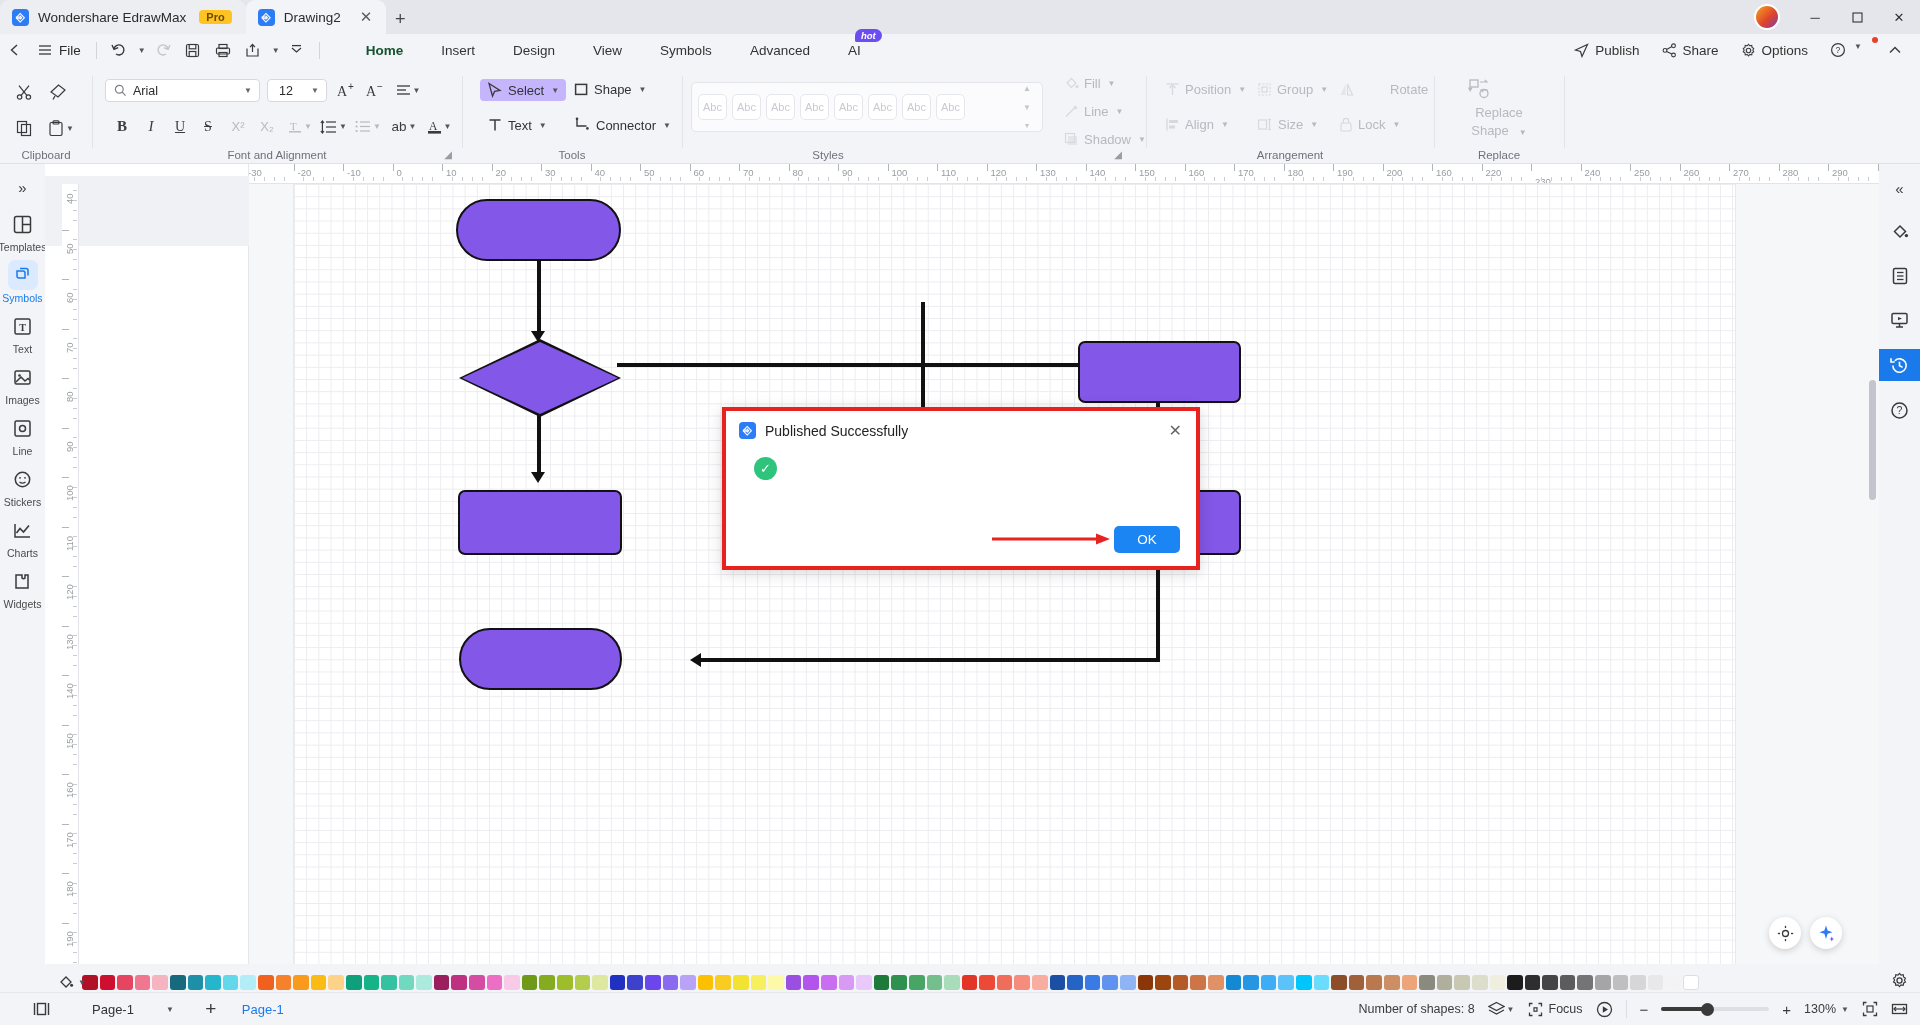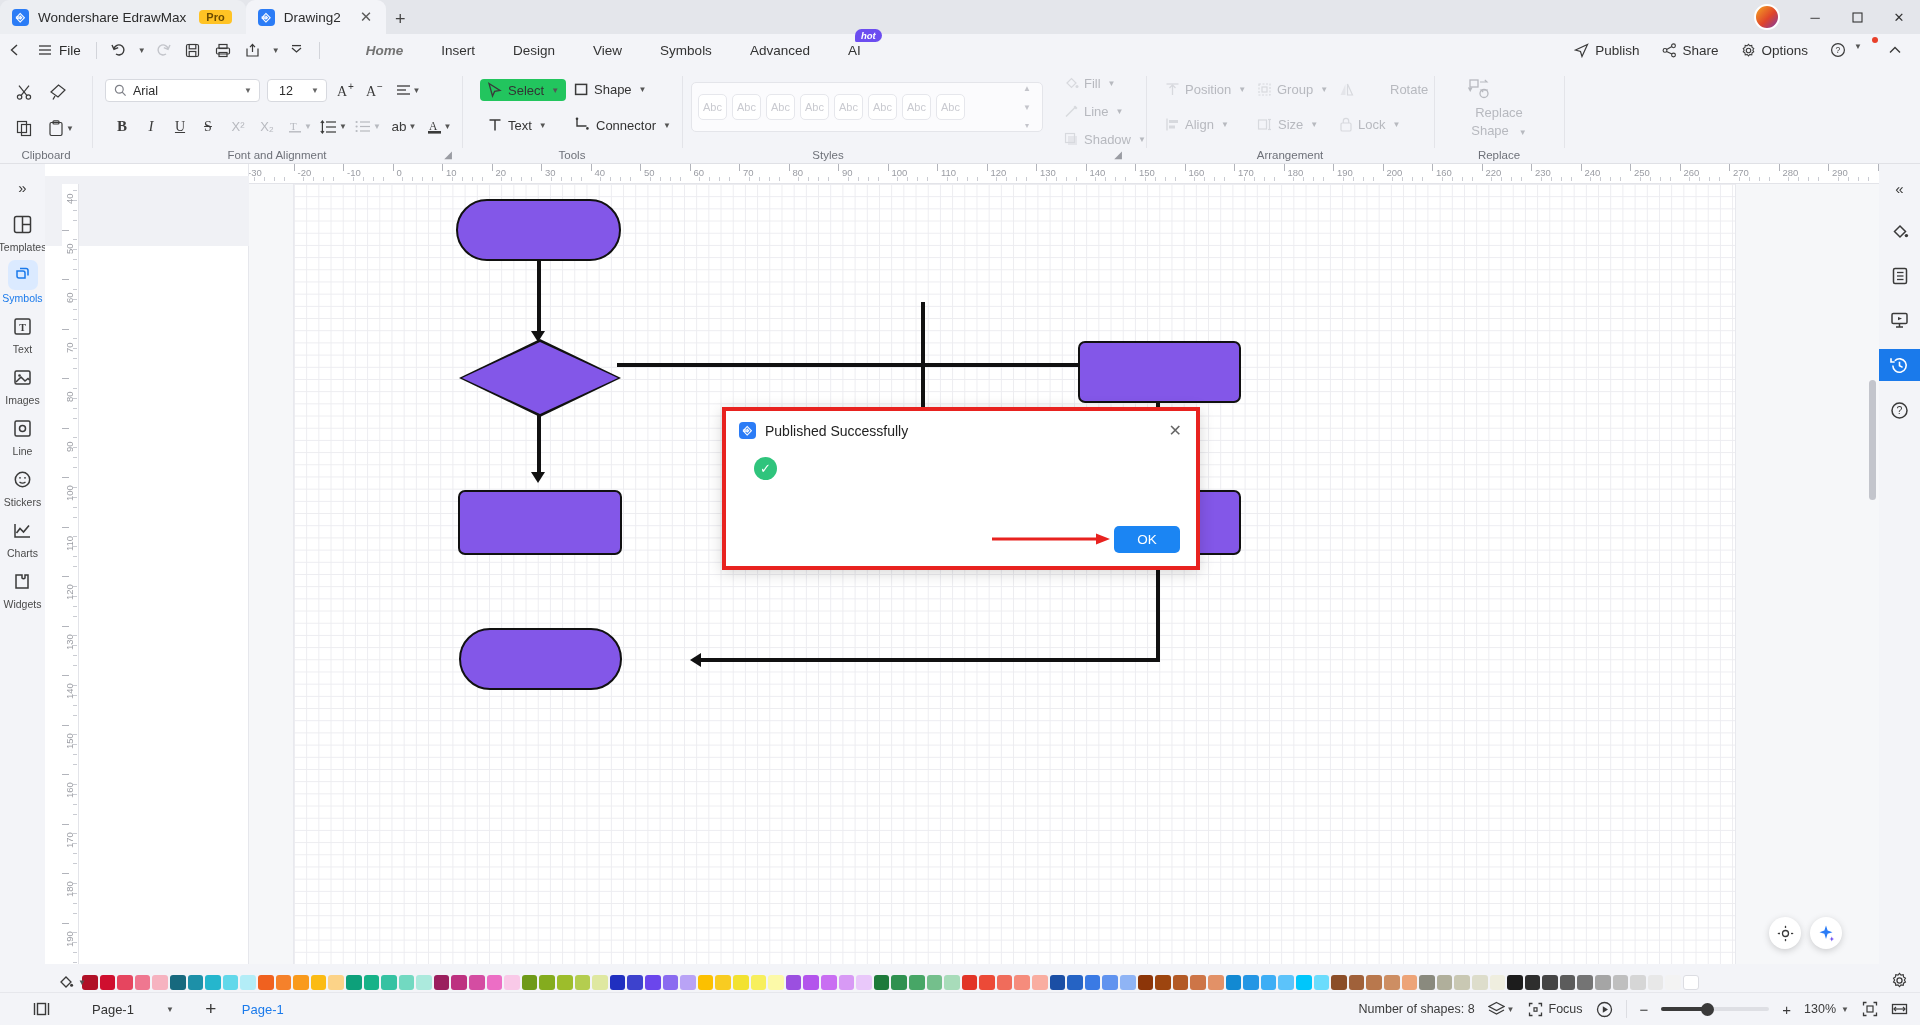--- a/index.html
+++ b/index.html
@@ -52,21 +52,21 @@
     background:#f3f4f8; display:flex; align-items:center;
   }
   .mb-icon { width:30px; height:30px; display:flex; align-items:center; justify-content:center;
              color:#3a3a3a; cursor:pointer; }
   .mb-icon svg { display:block; }
   .mb-file { display:flex; align-items:center; gap:7px; padding:0 8px; cursor:pointer; font-size:13.5px; }
   .mb-sep { width:1px; height:17px; background:#d2d4da; margin:0 7px; }
   .caret { font-size:8px; color:#555; margin-left:2px; }
   .menus { display:flex; align-items:center; margin-left:22px; gap:4px; }
   .menu-item { padding:4px 17px; font-size:13.5px; color:#333; cursor:pointer; position:relative; }
-  .menu-item.active { color:#737373; font-weight:bold;font-style:italic; }
+  .menu-item.active { color:#14532d; font-weight:bold; }
   .hot {
     position:absolute; top:-10px; left:24px; background:#6c4df0; color:#fff;
     font-size:9.5px; font-style:italic; font-weight:bold; border-radius:8px 8px 8px 2px; padding:1px 6px;
   }
   .menu-right { margin-left:auto; display:flex; align-items:center; gap:4px; padding-right:10px; }
   .mr-item { display:flex; align-items:flex-start; gap:6px; padding:4px 9px; font-size:13.5px;
              color:#333; cursor:pointer; }
   .help-dot { position:absolute; width:6px; height:6px; background:#e8402a; border-radius:50%;
               top:-1px; right:-2px; }
 
@@ -82,21 +82,21 @@
   }
   .vdiv { position:absolute; top:10px; width:1px; height:72px; background:#e3e4e9; }
   .ico-btn {
     display:flex; align-items:center; justify-content:center; cursor:pointer;
     border-radius:4px; color:#3c3c3c;
   }
   .lbl-btn {
     display:flex; align-items:center; gap:5px; cursor:pointer; border-radius:4px;
     padding:3px 7px; font-size:13px; color:#333;
   }
-  .lbl-btn.sel { background:#22c55e; }
+  .lbl-btn.sel { background:#c4b5fd; }
   .lbl-btn.dim { color:#b7b9bf; }
   .lbl-btn.dim svg { opacity:.45; }
   .expander { position:absolute; bottom:4px; font-size:10px; color:#9a9ca3; cursor:pointer; }
 
   .fontbox, .sizebox {
     position:absolute; border:1px solid #d7d9df; background:#fff; border-radius:4px;
     height:23px; display:flex; align-items:center; font-size:12.5px; color:#2b2b2b;
   }
   .fb-caret { margin-left:auto; margin-right:7px; font-size:8px; color:#666; }
 
@@ -915,21 +915,21 @@
       <div class="rtick" style="left: 1202.8px; height: 4px; top: 13px;"></div>
       <div class="rtick" style="left: 1212.7px; height: 4px; top: 13px;"></div>
       <div class="rtick" style="left: 1222.6px; height: 4px; top: 13px;"></div>
       <div class="rtick maj" style="left: 1232.5px;"></div>
       <div class="rlbl" style="left: 1236.5px;">220</div>
       <div class="rtick" style="left: 1242.4px; height: 4px; top: 13px;"></div>
       <div class="rtick" style="left: 1252.3px; height: 4px; top: 13px;"></div>
       <div class="rtick" style="left: 1262.2px; height: 4px; top: 13px;"></div>
       <div class="rtick" style="left: 1272.1px; height: 4px; top: 13px;"></div>
       <div class="rtick maj" style="left: 1282px;"></div>
-      <div class="rlbl" style="left: 1286px;">230</div>
+      <div class="rlbl" style="left: 1286px; margin-top: 9px;">230</div>
       <div class="rtick" style="left: 1291.9px; height: 4px; top: 13px;"></div>
       <div class="rtick" style="left: 1301.8px; height: 4px; top: 13px;"></div>
       <div class="rtick" style="left: 1311.7px; height: 4px; top: 13px;"></div>
       <div class="rtick" style="left: 1321.6px; height: 4px; top: 13px;"></div>
       <div class="rtick maj" style="left: 1331.5px;"></div>
       <div class="rlbl" style="left: 1335.5px;">240</div>
       <div class="rtick" style="left: 1341.4px; height: 4px; top: 13px;"></div>
       <div class="rtick" style="left: 1351.3px; height: 4px; top: 13px;"></div>
       <div class="rtick" style="left: 1361.2px; height: 4px; top: 13px;"></div>
       <div class="rtick" style="left: 1371.1px; height: 4px; top: 13px;"></div>

